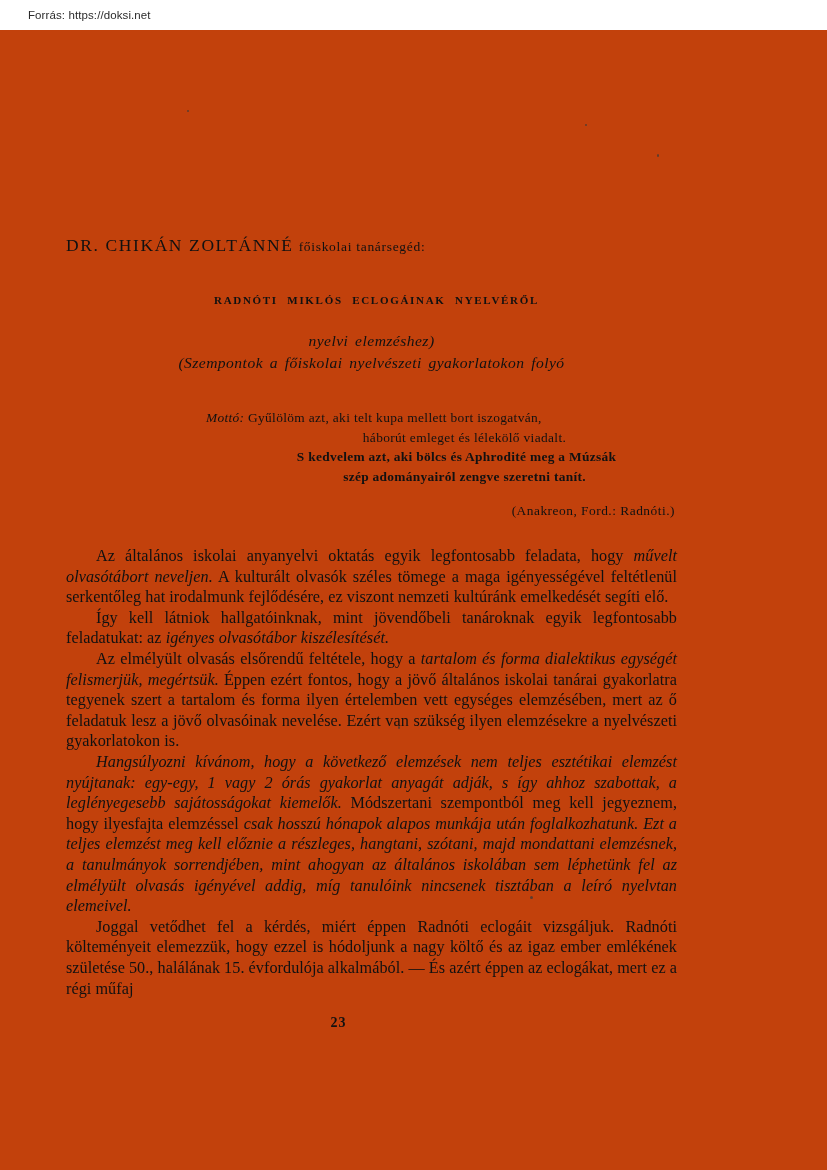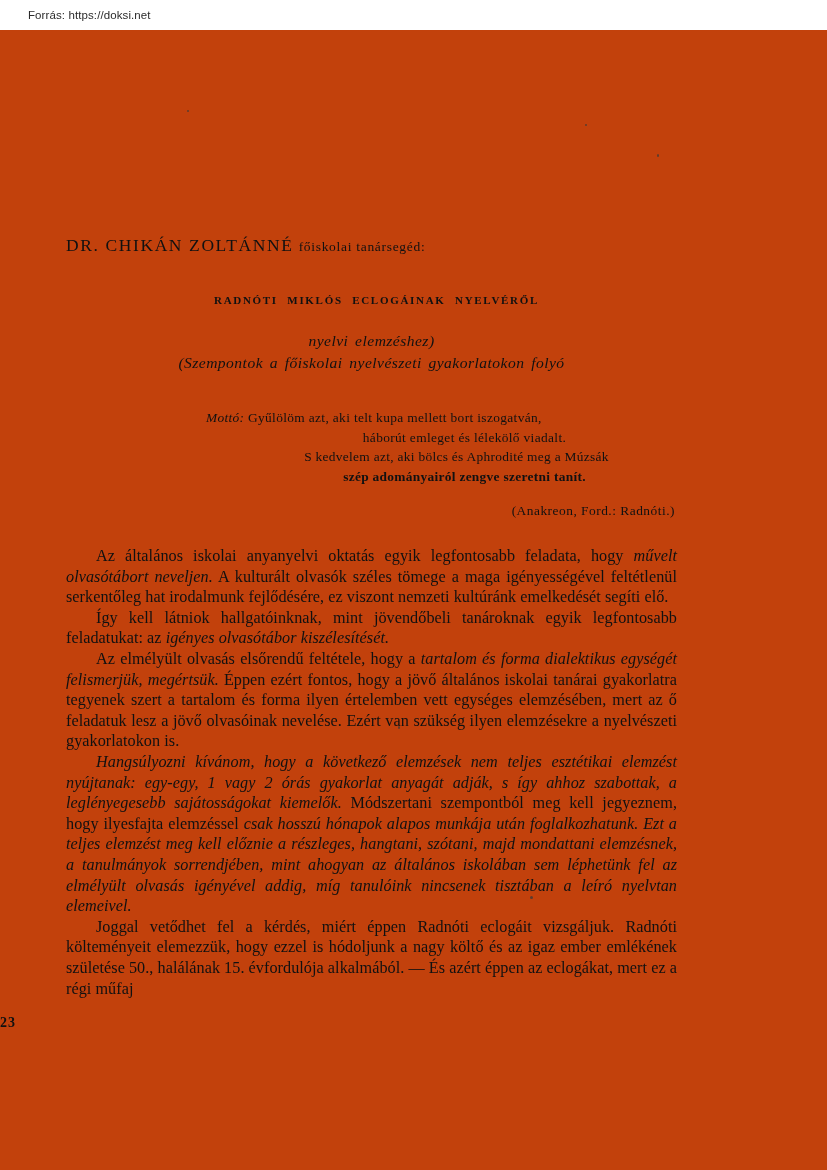--- a/index.html
+++ b/index.html
@@ -106,21 +106,21 @@
     letter-spacing: 0.3px;
   }
   #motto-line-2,
   #motto-line-4 {
     text-align: center;
     padding-left: 46px;
   }
   #motto-line-3 {
     text-align: center;
     padding-left: 30px;
-    font-weight: 400;
+    font-weight: 700;
   }
   #motto-line-4 { font-weight: 600; }
   #motto-line-3, #motto-line-4 { letter-spacing: 0.3px; }
   #motto-attribution {
     text-align: right;
     font-size: 13.4px;
     letter-spacing: 0.5px;
     margin-top: 14px;
     padding-right: 2px;
   }
@@ -136,21 +136,21 @@
     text-indent: 30px;
     hyphens: manual;
   }
 
   
   #page-number {
     position: absolute;
     left: 0;
     top: 985px;
     width: 677px;
-    text-align: left;
+    text-align: center;
     font-size: 14px;
     font-weight: bold;
     letter-spacing: 1px;
   }
 
   
   .speck {
     position: absolute;
     background: #3a3a3a;
     border-radius: 50%;

